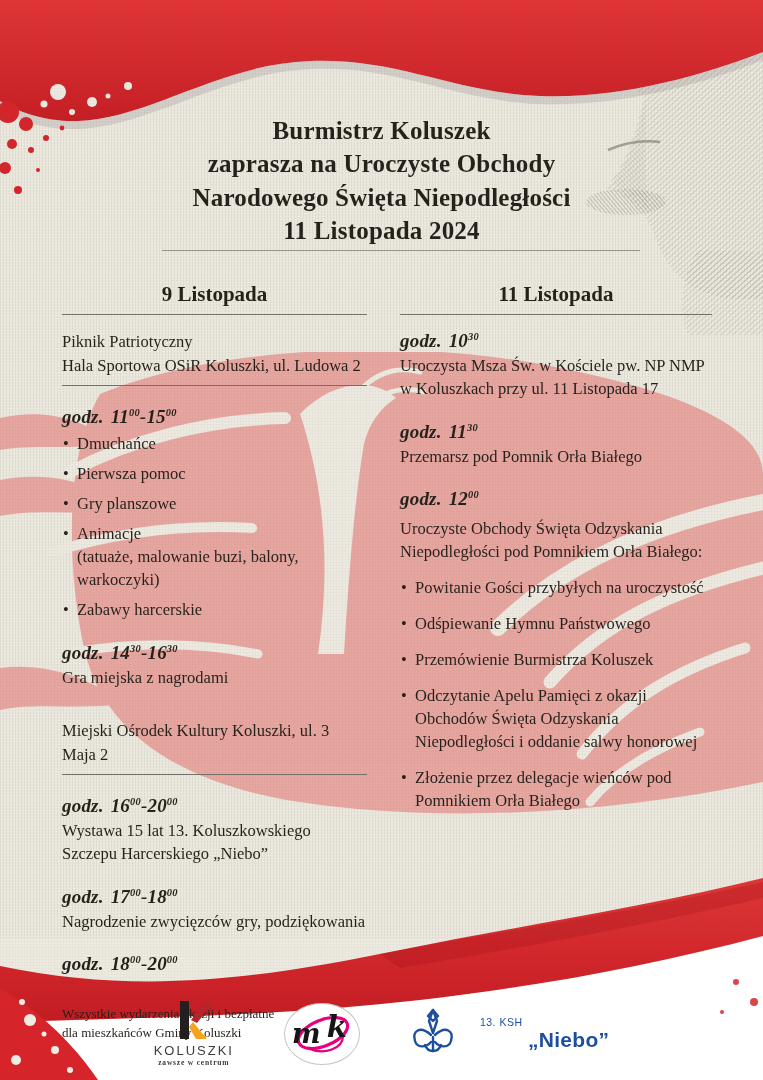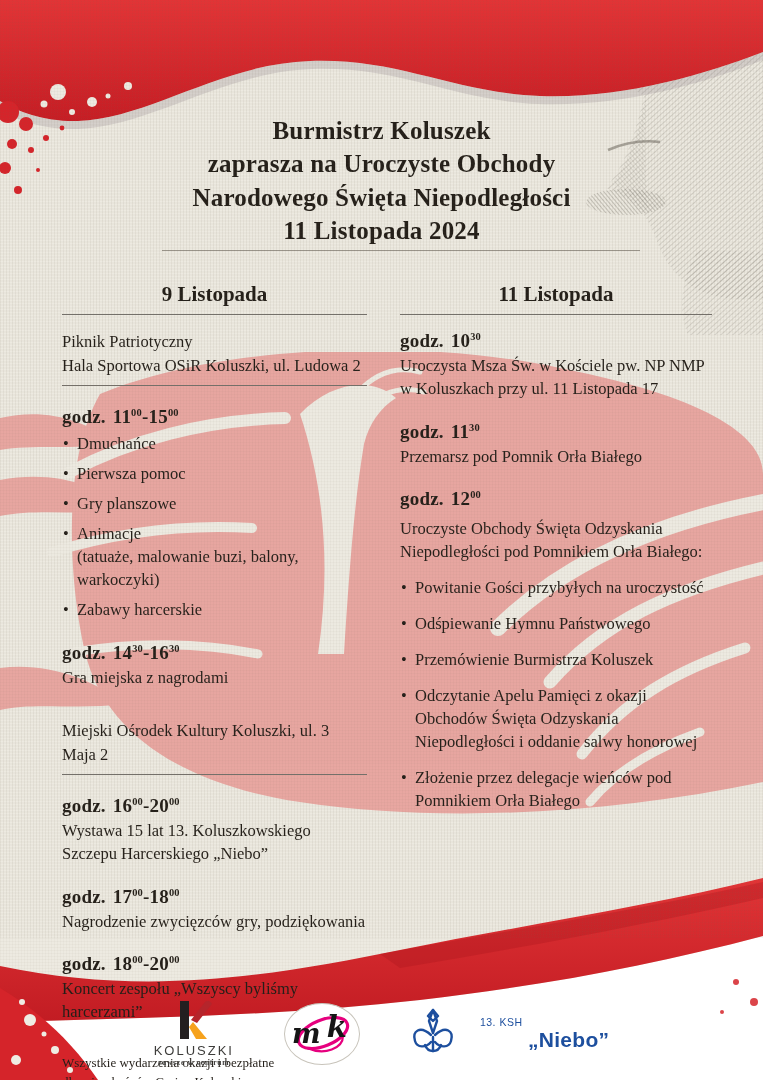--- a/index.html
+++ b/index.html
@@ -35,21 +35,21 @@
   .col{ position:absolute; top:282px; }
   .col-left{ left:62px; width:305px; }
   .col-right{ left:400px; width:312px; }
   .col-header{ font-size:21px; font-weight:bold; text-align:center;
     padding-bottom:7px; border-bottom:1px solid #74706a; margin-bottom:15px; }
 
   .venue{ font-size:16.5px; line-height:1.45; padding-bottom:7px;
     border-bottom:1px solid #74706a; }
   .venue.second{ margin-top:30px; }
 
-  .time{ font-size:19px; font-weight:bold; margin-top:20px; margin-bottom:3px; letter-spacing:.2px;}
+  .time{ font-size:19px; font-weight:bold; margin-top:20px; margin-bottom:3px; letter-spacing:.2px;font-style:italic;}
   .time .lbl{ margin-right:7px; }
   .time sup{ font-size:.55em; line-height:0; vertical-align:super; }
   .desc{ font-size:16.5px; line-height:1.38; }
 
   .bullets{ margin-top:4px; }
   .bullet{ position:relative; padding-left:15px; font-size:16.5px; line-height:1.4;
     margin-bottom:7px; }
   .bullet::before{ content:"\2022"; position:absolute; left:1px; top:0; }
   .bullet .sub{ display:block; }
   .bullets.wide .bullet{ margin-bottom:13px; }
@@ -218,21 +218,20 @@
       <div class="desc">Wystawa 15 lat 13. Koluszkowskiego Szczepu Harcerskiego „Niebo”</div>
 
       <div class="time">
         <span class="lbl">godz.</span><span>17</span><sup>00</sup><span>-</span><span>18</span><sup>00</sup>
       </div>
       <div class="desc">Nagrodzenie zwycięzców gry, podziękowania</div>
 
       <div class="time">
         <span class="lbl">godz.</span><span>18</span><sup>00</sup><span>-</span><span>20</span><sup>00</sup>
       </div>
-      <div class="desc">Koncert zespołu „Wszyscy byliśmy harcerzami”</div>
 
       <div class="note">
         <div>Wszystkie wydarzenia okazji i bezpłatne</div>
         <div>dla mieszkańców Gminy Koluszki</div>
       </div>
     </div>
 
     <div class="col col-right">
       <div class="col-header">11 Listopada</div>
 

